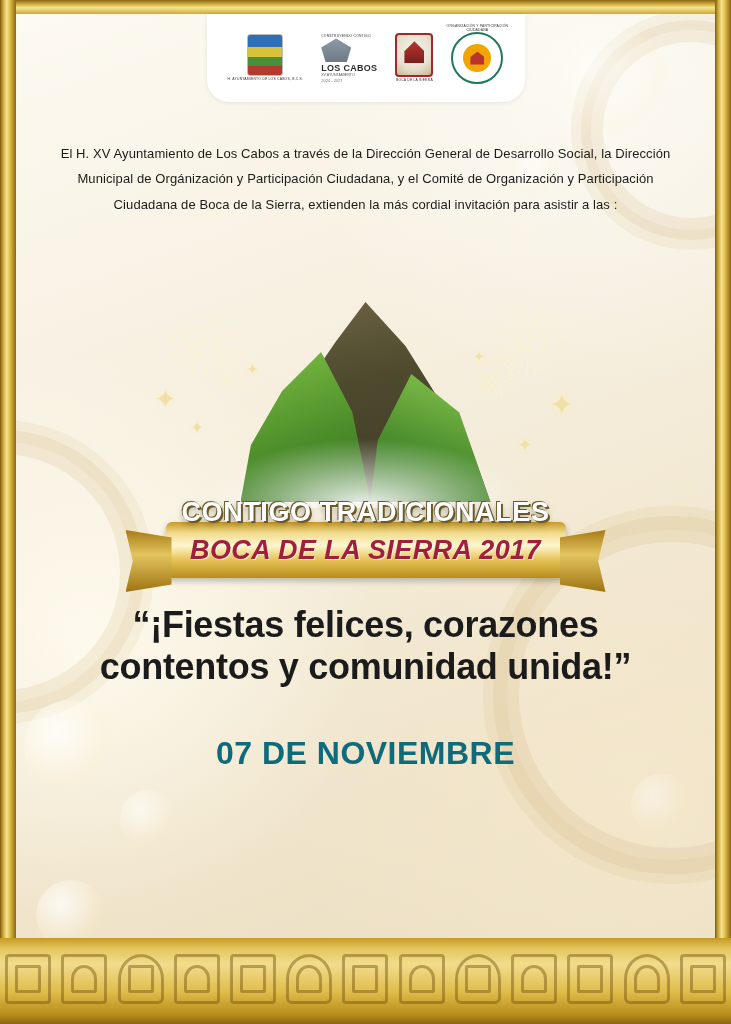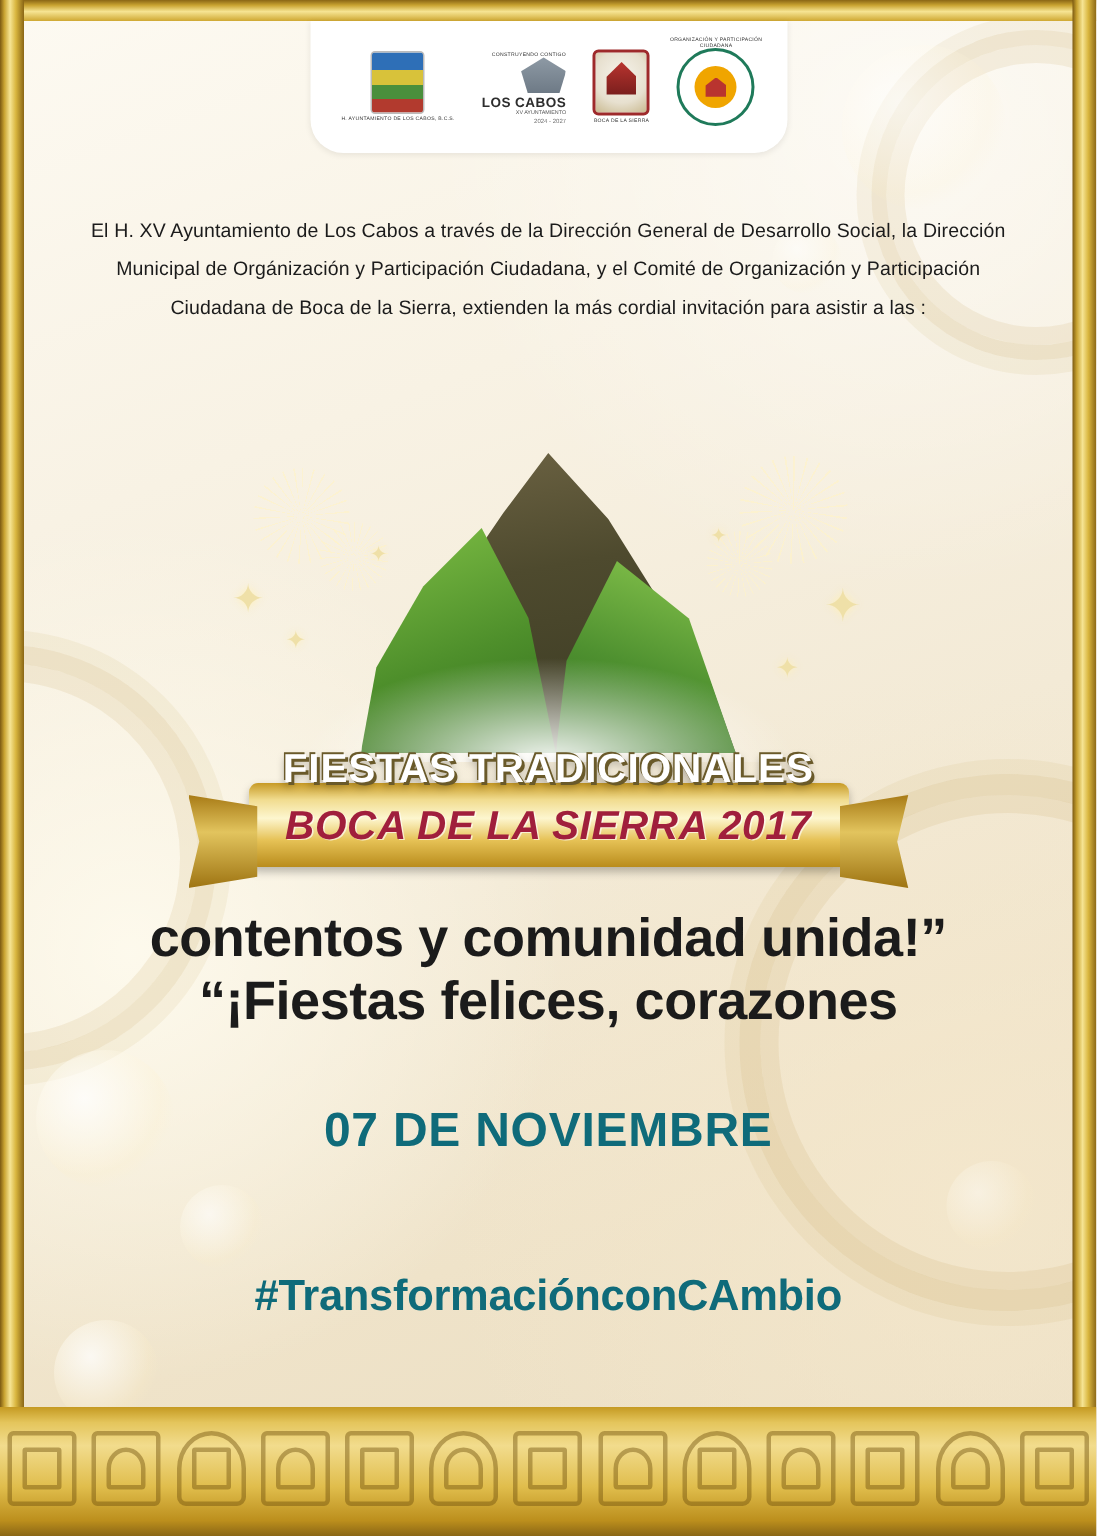--- a/index.html
+++ b/index.html
@@ -137,21 +137,21 @@
     margin-top: 2px;
     text-align: center;
     letter-spacing: .2px;
   }
   .logo1 .logo-mark {
     background:
       linear-gradient(180deg,#2e6fb7 0%, #2e6fb7 30%, #d8c23a 30%, #d8c23a 55%, #4a8f3c 55%, #4a8f3c 78%, #b23a2e 78%);
     border: 1px solid #bbb;
   }
   .logo2 {
-    align-items: flex-end;
+    align-items: flex-start;
   }
   .logo2 .lc-top {
     width: 30px; height: 24px;
     background: linear-gradient(180deg,#8e9aa5 0%, #6e7a86 100%);
     clip-path: polygon(50% 0%, 100% 38%, 85% 100%, 15% 100%, 0 38%);
     margin-bottom: 2px;
   }
   .logo2 .lc-name {
     font-size: 9px;
     font-weight: bold;
@@ -446,35 +446,34 @@
     <span class="spark" style="right:96px; top:60px; font-size:13px;">✦</span>
 
     <div class="mountain">
       <div class="peak"></div>
       <div class="green-l"></div>
       <div class="green-r"></div>
       <div class="haze"></div>
     </div>
 
     <div class="banner-wrap">
-      <div class="banner-title">FIESTAS TRADICIONALES</div>
+      <div class="banner-title">CONTIGO TRADICIONALES</div>
       <div class="ribbon">
         <span class="ribbon-text">BOCA DE LA SIERRA 2017</span>
       </div>
     </div>
   </div>
 
   <div class="slogan">
+    <div>“¡Fiestas felices, corazones</div>
     <div>contentos y comunidad unida!”</div>
-    <div>“¡Fiestas felices, corazones</div>
   </div>
 
   <div class="date">07 DE NOVIEMBRE</div>
 
-  <div class="hashtag">#TransformaciónconCAmbio</div>
 
   <div class="frame-bottom-band">
     <div class="glyphs">
       <span></span>
       <span></span>
       <span></span>
       <span></span>
       <span></span>
       <span></span>
       <span></span>

